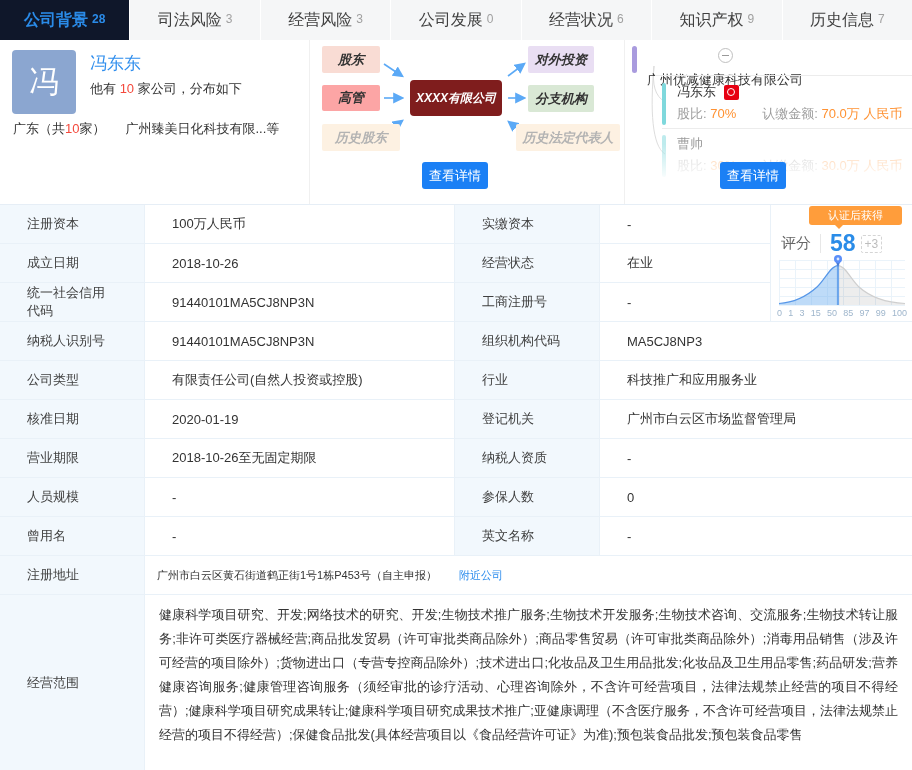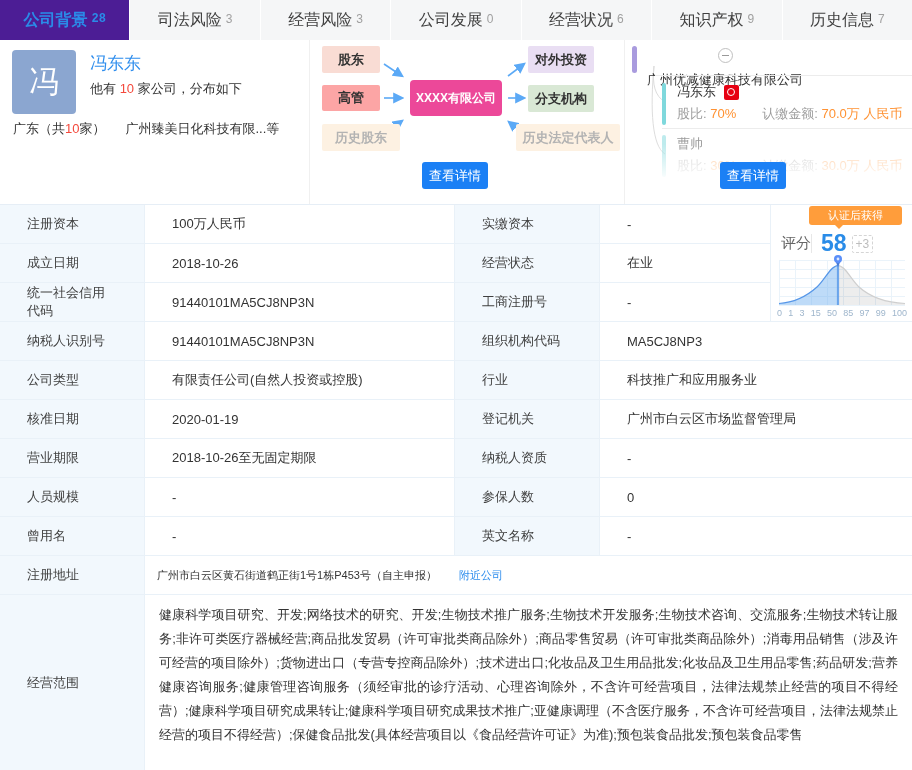--- a/index.html
+++ b/index.html
@@ -5,43 +5,43 @@
   * { margin:0; padding:0; box-sizing:border-box; }
   html,body { width:912px; height:770px; background:#fff; font-family:"Liberation Sans","DejaVu Sans",sans-serif; overflow:hidden; }
   .page { position:relative; width:912px; height:770px; background:#fff; }
 
   
   .tabbar { display:flex; height:40px; background:#f5f6f7; }
   .tab { flex:1; display:flex; align-items:center; justify-content:center; gap:4px;
          font-size:16px; color:#404040; background:#f5f6f7; border-right:1px solid #fff; cursor:pointer; }
   .tab:last-child { border-right:none; }
   .tab .cnt { font-size:12px; color:#a0a0a0; margin-top:-2px; }
-  .tab.active { background:#4c1d95; color:#2a8be8; font-weight:bold;font-family:Liberation Mono, monospace; }
+  .tab.active { background:#0f172a; color:#2a8be8; font-weight:bold; }
   .tab.active .cnt { color:#2a8be8; }
 
   
   .panels { display:flex; height:164px; position:relative; }
   .panel { position:relative; }
   .panel-person { width:310px; border-right:1px solid #f0f0f0; }
   .panel-graph  { width:315px; border-right:1px solid #f0f0f0; }
   .panel-equity { flex:1; overflow:hidden; }
 
   .avatar { position:absolute; left:12px; top:10px; width:64px; height:64px; background:#8ba6d0;
             border-radius:4px; color:#fff; font-size:30px; display:flex; align-items:center; justify-content:center; }
   .p-name { position:absolute; left:90px; top:12px; font-size:17px; color:#2e8ded; cursor:pointer; }
   .p-stat { position:absolute; left:90px; top:40px; font-size:13px; color:#333; }
   .p-region { position:absolute; left:13px; top:80px; font-size:13px; color:#333; display:flex; gap:20px; white-space:nowrap; }
   .red { color:#f4483b; }
 
   .gnode { position:absolute; display:flex; align-items:center; justify-content:center;
-           font-size:13px; font-weight:bold; color:#333; border-radius:2px; }
+           font-size:13px; font-weight:bold; color:#333; border-radius:2px;font-style:italic; }
   .n-sh  { left:12px;  top:6px;  width:58px;  height:27px; background:#f9dcd4; }
   .n-ex  { left:12px;  top:45px; width:58px;  height:26px; background:#fca5a5; }
   .n-hsh { left:12px;  top:84px; width:78px;  height:27px; background:#fdf1e2; color:#b3b3b3; }
-  .n-ct  { left:100px; top:40px; width:92px;  height:36px; background:#ec4899; color:#fff; font-size:12px; border-radius:4px; }
+  .n-ct  { left:100px; top:40px; width:92px;  height:36px; background:#7f1d1d; color:#fff; font-size:12px; border-radius:4px; }
   .n-inv { left:218px; top:6px;  width:66px;  height:27px; background:#e9def3; }
   .n-br  { left:218px; top:45px; width:66px;  height:27px; background:#d9e8d5; }
   .n-hl  { left:206px; top:84px; width:104px; height:27px; background:#fdf1e2; color:#b3b3b3; }
   .garrows { position:absolute; left:0; top:0; }
 
   .btn { position:absolute; background:#1b80f5; color:#fff; font-size:13px; height:27px; padding:0 7px;
          border:none; border-radius:3px; display:flex; align-items:center; cursor:pointer; }
   .btn-graph  { left:112px; top:122px; }
   .btn-equity { left:95px;  top:122px; }
 
@@ -80,21 +80,21 @@
   .row-scope { display:flex; height:176px; border-bottom:1px solid #e9f1f8; }
   .scope-text { flex:1; padding:8px 14px; font-size:13px; color:#333; line-height:24px; text-align:justify; }
 
   
   .score-widget { width:142px; position:relative; border-left:1px solid #e9f1f8; border-bottom:1px solid #e9f1f8; }
   .sw-badge { position:absolute; top:1px; left:38px; background:#ff9d3b; color:#fff; font-size:11px;
               padding:2px 19px; border-radius:3px; z-index:2; }
   .sw-badge::after { content:""; position:absolute; left:26px; bottom:-4px;
                      border:4px solid transparent; border-top-color:#ff9d3b; border-bottom:none; }
   .score-line { position:absolute; top:25px; left:10px; display:flex; align-items:center; }
-  .s-label { font-size:15px; color:#666; border-right:1px solid #e7e7e7; margin-right:9px; }
+  .s-label { font-size:15px; color:#666; padding-right:9px; border-right:1px solid #e7e7e7; margin-right:9px; }
   .s-value { font-size:23px; color:#2a8ce8; font-weight:bold; margin-right:5px; }
   .s-bonus { font-size:12px; color:#bdbdbd; border:1px dashed #d5d5d5; border-radius:2px; padding:1px 3px; }
   .curve-wrap { position:absolute; left:8px; top:55px; width:126px; height:46px;
                 background-image:linear-gradient(#eaf3fa 1px, transparent 1px),
                                  linear-gradient(90deg,#eaf3fa 1px, transparent 1px);
                 background-size:16px 9px; }
   .curve-wrap svg { overflow:visible; display:block; }
   .ticks { position:absolute; left:6px; top:103px; width:130px; display:flex; justify-content:space-between;
            font-size:9px; color:#9fb6cc; }
 </style>

